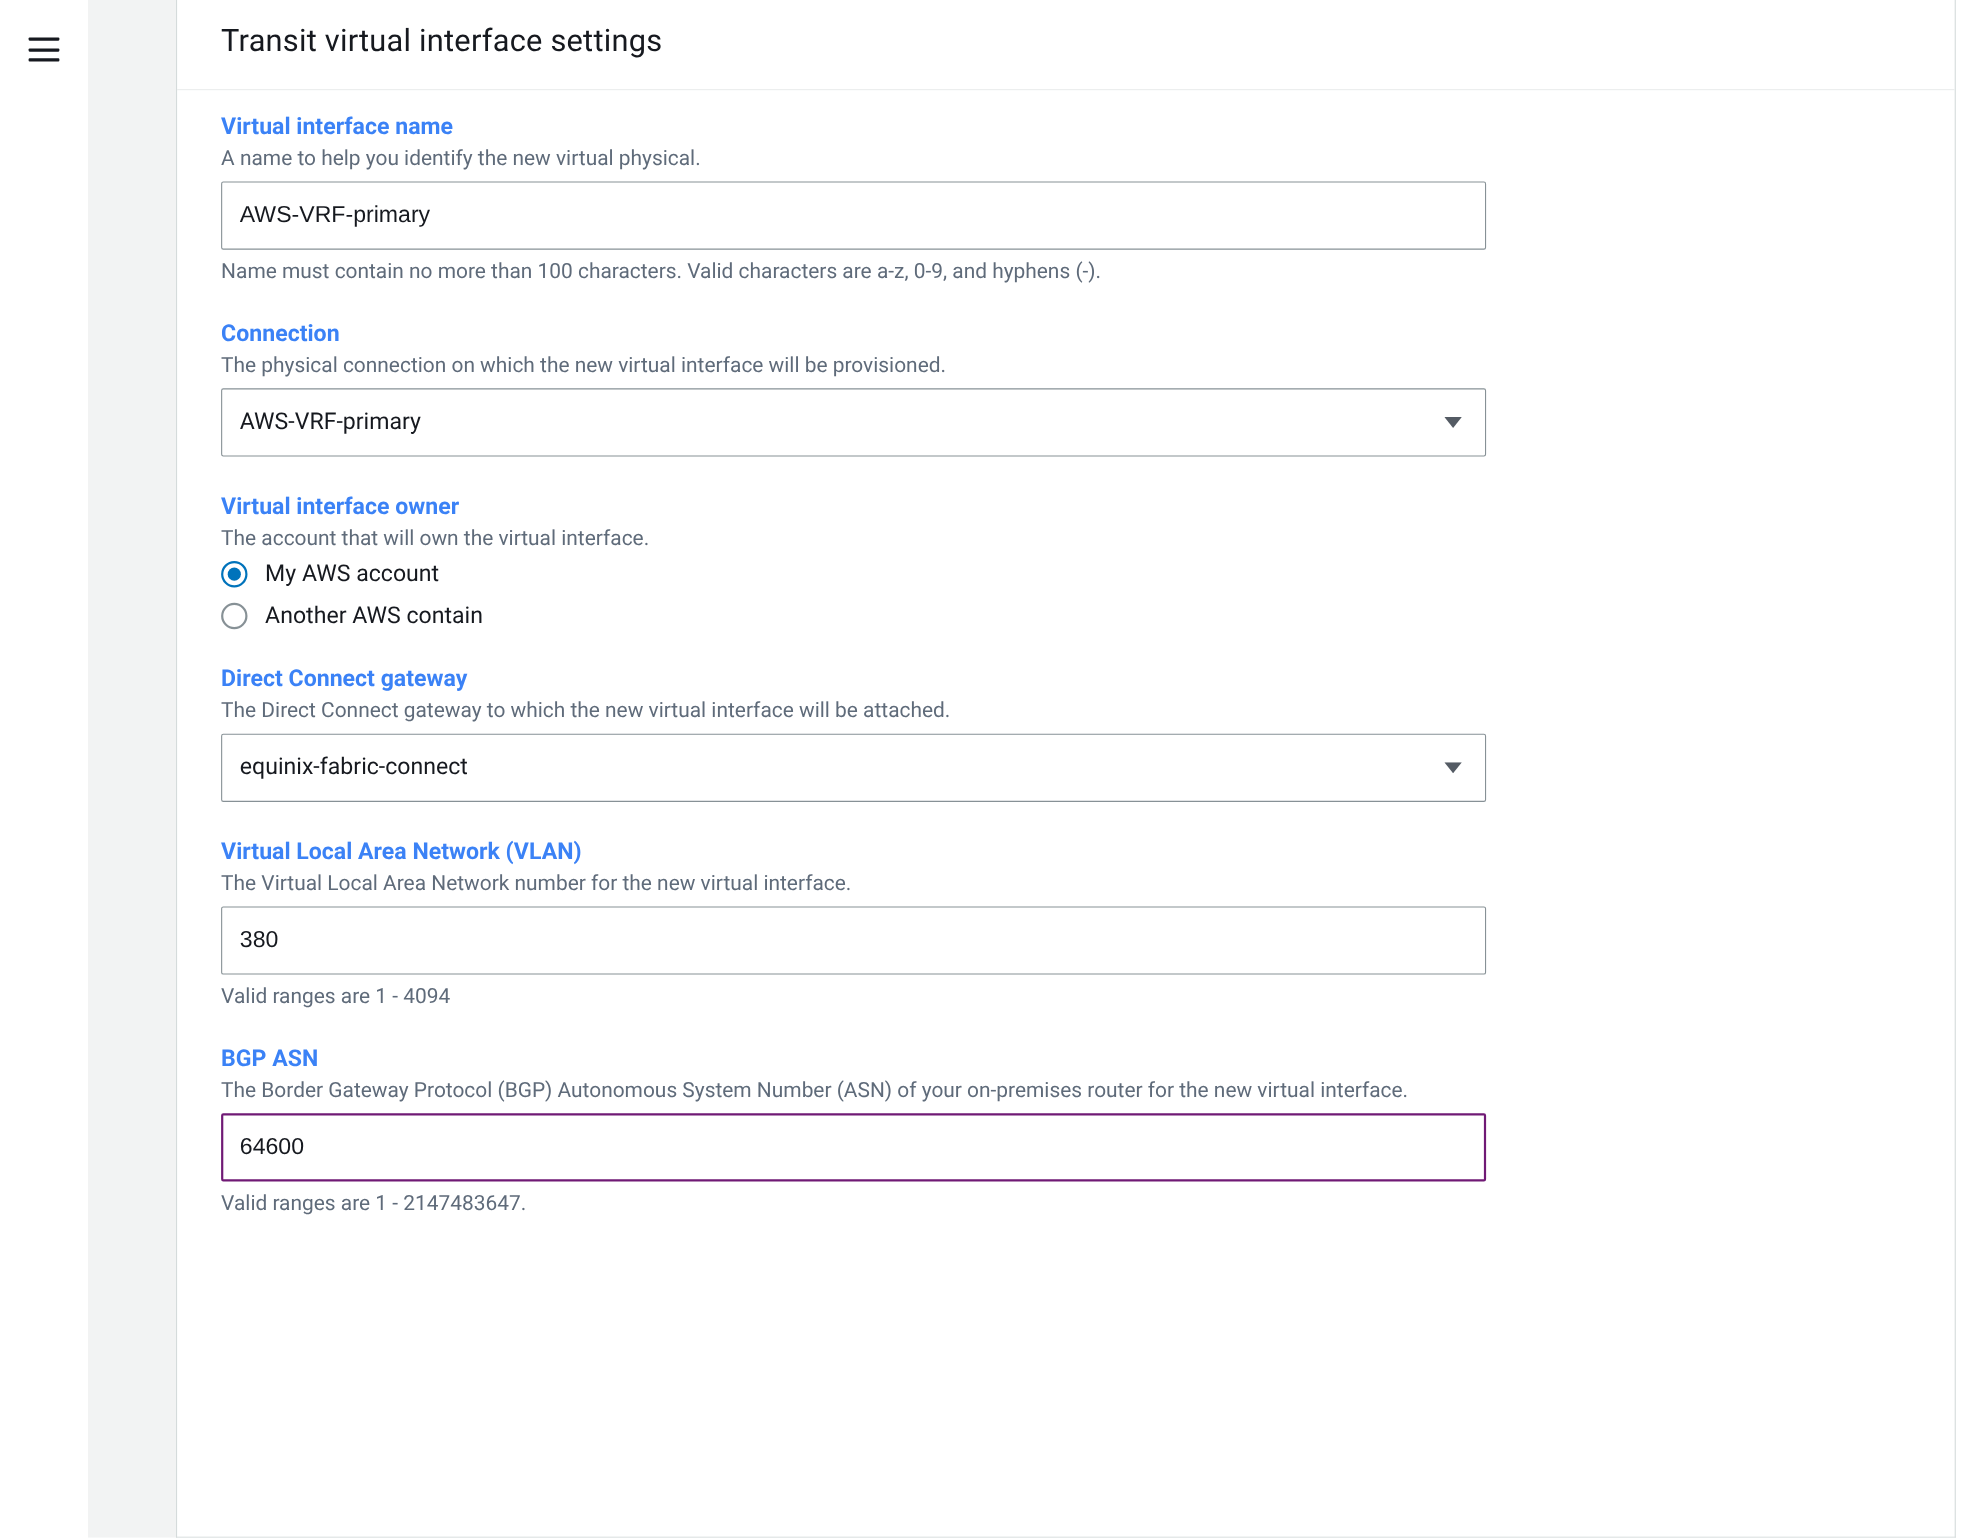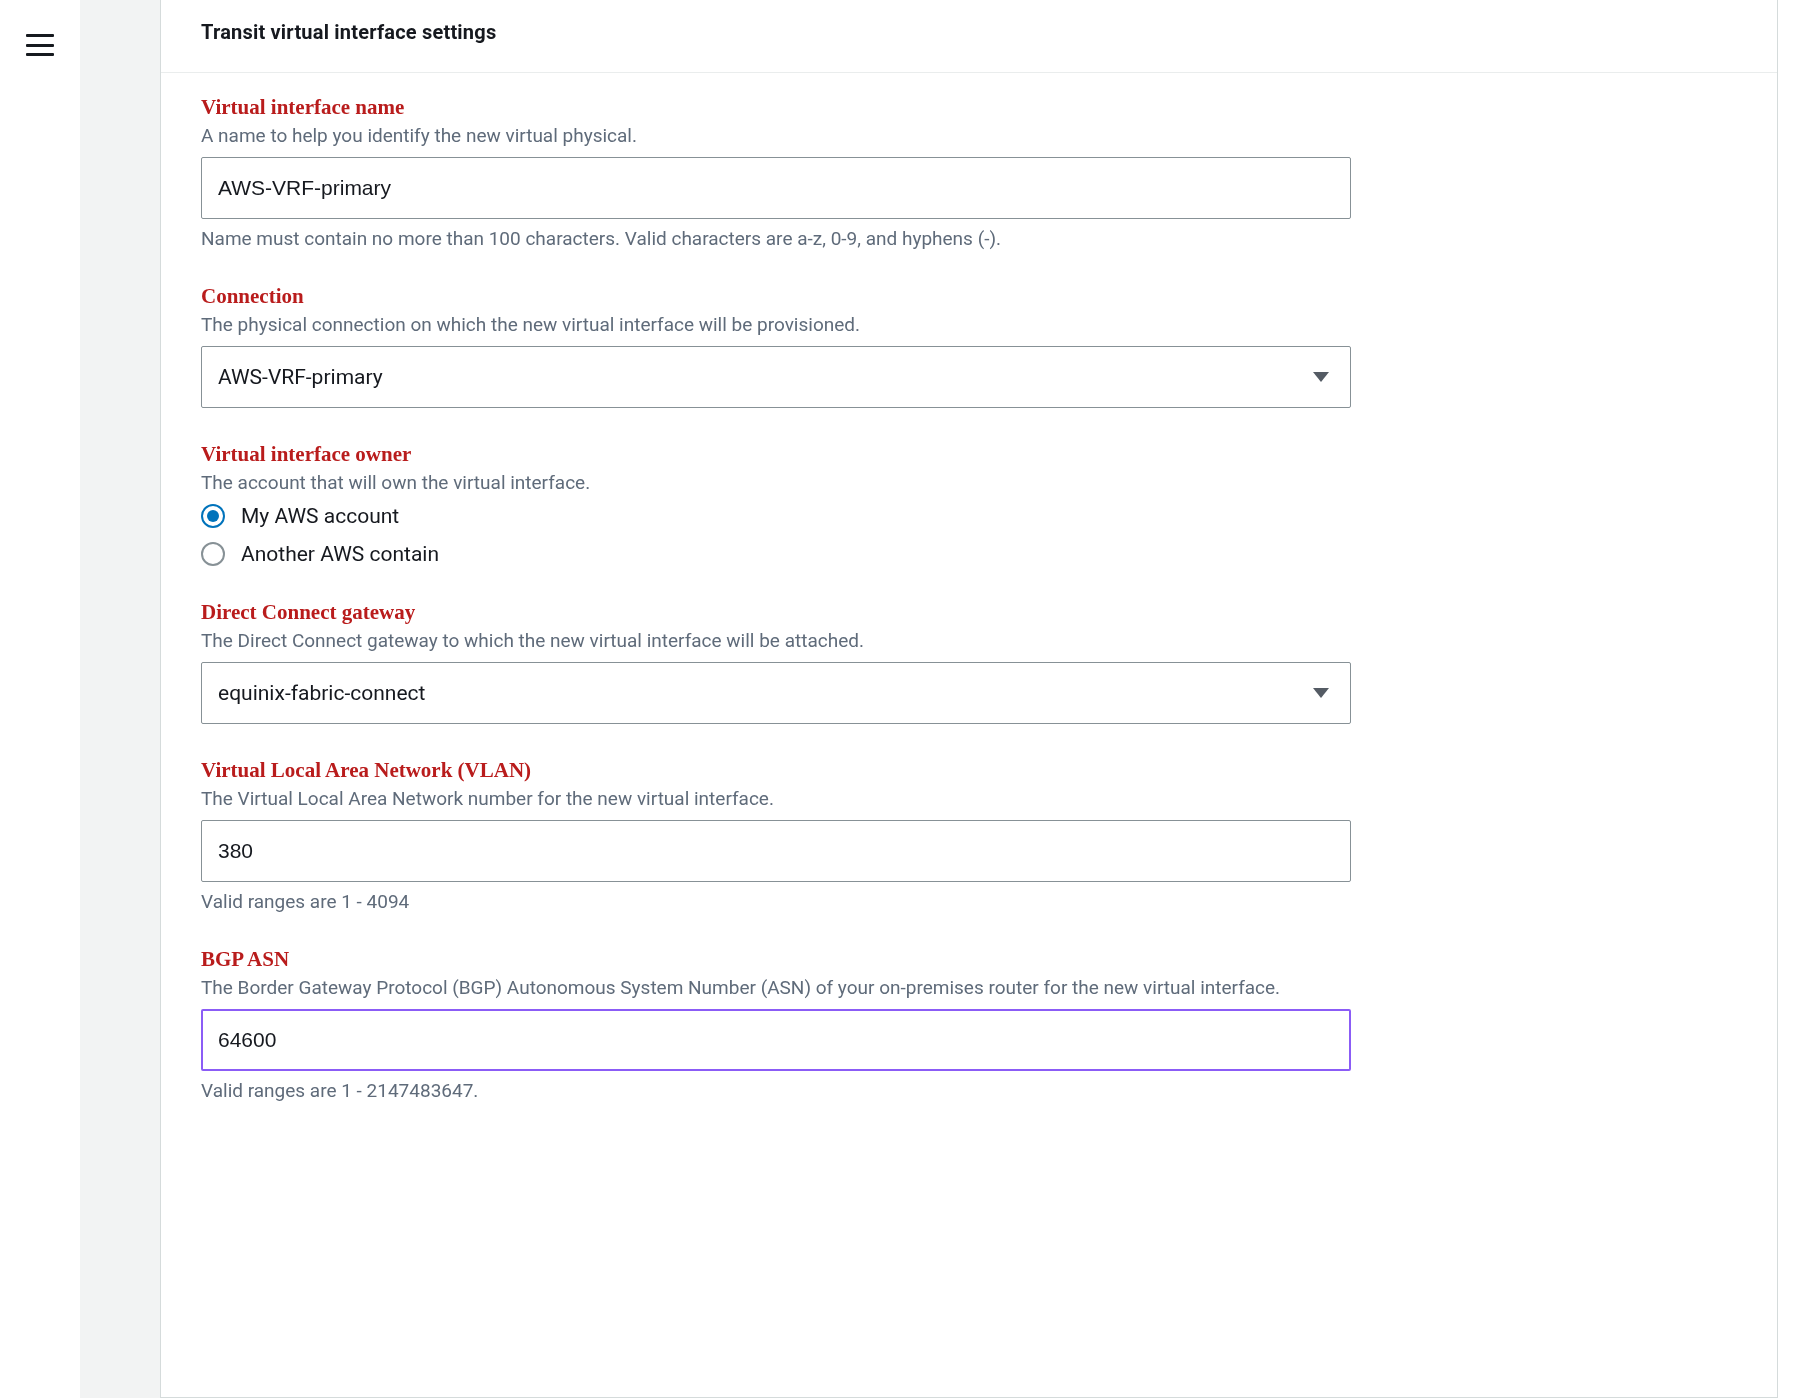--- a/index.html
+++ b/index.html
@@ -47,55 +47,54 @@
     background: #ffffff;
     border: 1px solid #d5dbdb;
     border-top: none;
     margin-right: 20px;
   }
   .panel-header {
     padding: 20px 40px 28px 40px;
     border-bottom: 1px solid #eaeded;
   }
   .panel-header h1 {
-    font-size: 20px;
-    font-weight: 700;
+    font-size: 28px;
+    font-weight: 400;
     letter-spacing: 0.2px;
   }
   .panel-body {
     padding: 22px 40px 40px 40px;
   }
   .field {
     margin-bottom: 34px;
   }
   .field-label {
     font-size: 21px;
     font-weight: 700;
-    color: #b91c1c;
+    color: #3b82f6;
     margin-bottom: 4px;
-    font-family: Liberation Serif, serif;
   }
   .field-desc {
     font-size: 19px;
     color: #5f6b7a;
     margin-bottom: 10px;
   }
   .text-input {
     width: 1150px;
     max-width: 100%;
     height: 62px;
     border: 1px solid #879196;
     border-radius: 2px;
     padding: 0 16px;
     font-size: 21px;
     color: #16191f;
     background: #ffffff;
   }
   .text-input.focused {
-    border: 2px solid #8b5cf6;
+    border: 2px solid #701a75;
     padding: 0 15px;
   }
   .select-wrap {
     position: relative;
     width: 1150px;
     max-width: 100%;
   }
   .select-display {
     width: 100%;
     height: 62px;

